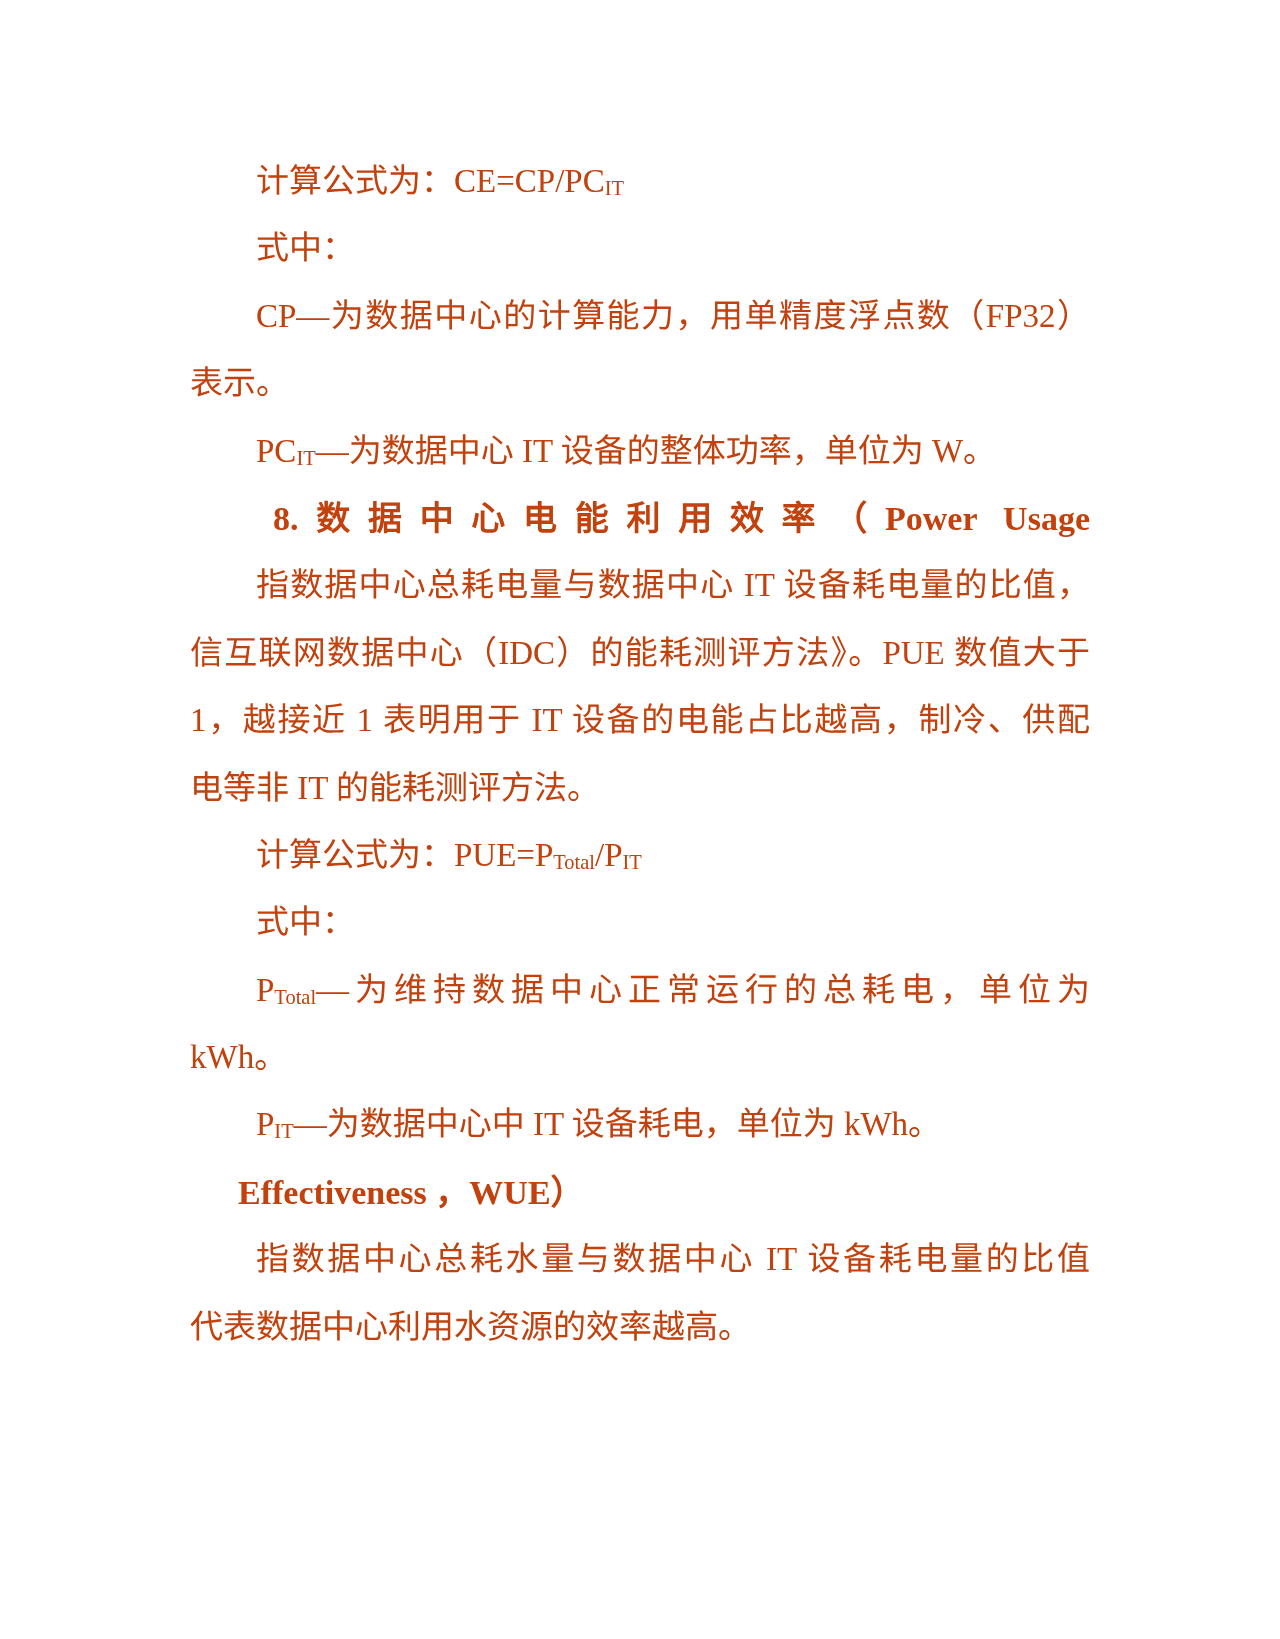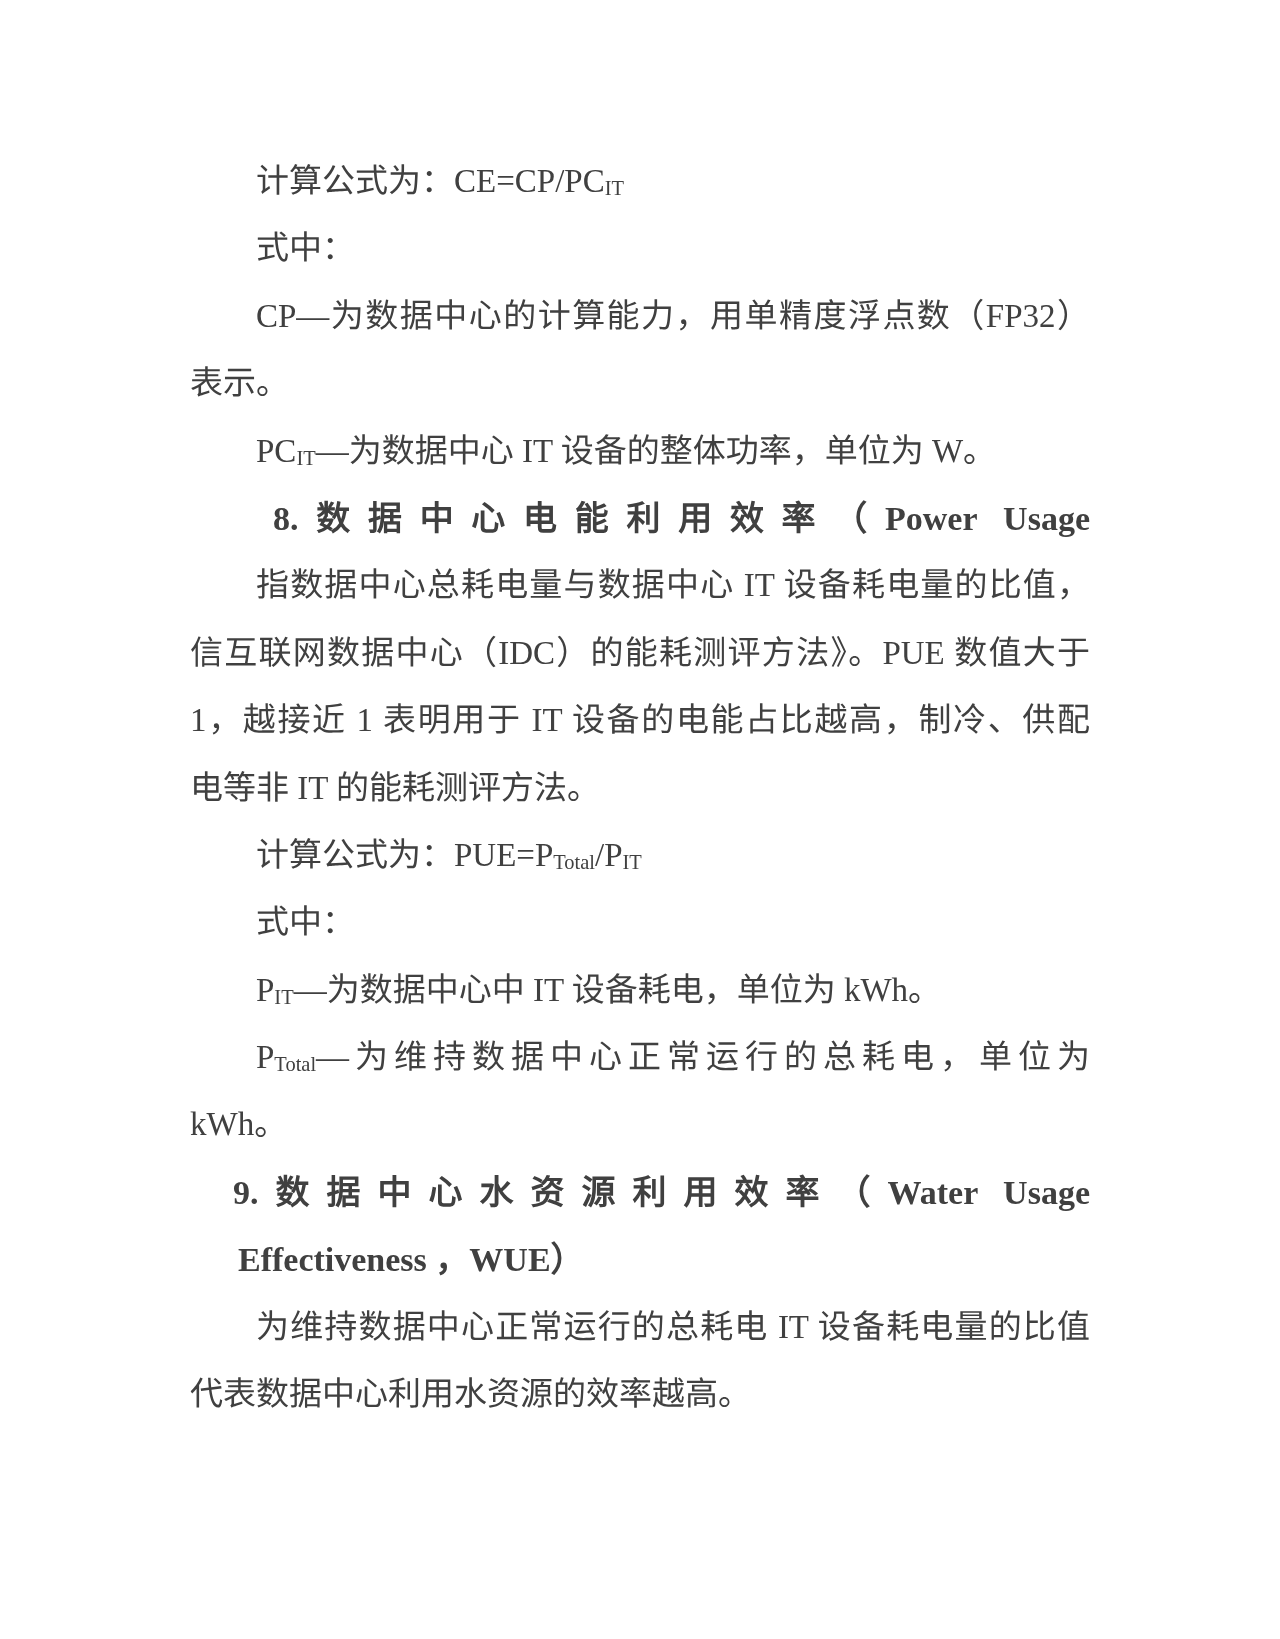--- a/index.html
+++ b/index.html
@@ -7,21 +7,21 @@
     padding: 0;
     background: #ffffff;
   }
   .page {
     position: relative;
     width: 1280px;
     height: 1639px;
     box-sizing: border-box;
     padding: 148px 190px 0 190px;
     background: #ffffff;
-    color: #404040;
+    color: #c2410c;
     font-family: "Liberation Serif", "DejaVu Serif", serif;
     overflow: hidden;
   }
   .doc { width: 900px; }
   .line {
     font-size: 33px;
     line-height: 67.4px;
     height: 67.4px;
     overflow: hidden;
     text-align: left;
@@ -76,28 +76,27 @@
         <div class="line just"><span class="run">1，越接近 1 表明用于 IT 设备的电能占比越高，制冷、供配</span></div>
         <div class="line"><span class="run">电等非 IT 的能耗测评方法。</span></div>
       </div>
       <div class="para body">
         <div class="line first"><span class="run">计算公式为：PUE=P</span><span class="sub">Total</span><span class="run">/P</span><span class="sub">IT</span></div>
       </div>
       <div class="para body">
         <div class="line first"><span class="run">式中：</span></div>
       </div>
       <div class="para body">
-        <div class="line first"><span class="run">P</span><span class="sub">IT</span><span class="run">—为数据中心中 IT 设备耗电，单位为 kWh。</span></div>
-      </div>
-      <div class="para body">
         <div class="line first just"><span class="run">P</span><span class="sub">Total</span><span class="run">—为维持数据中心正常运行的总耗电，单位为</span></div>
         <div class="line"><span class="run">kWh。</span></div>
       </div>
+      <div class="para body">
+        <div class="line first"><span class="run">P</span><span class="sub">IT</span><span class="run">—为数据中心中 IT 设备耗电，单位为 kWh。</span></div>
+      </div>
       <div class="para heading9">
-        <div class="line first just"><span class="run">9.数据中心水资源利用效率（Water Usage</span></div>
         <div class="line"><span class="run">Effectiveness ，WUE）</span></div>
       </div>
       <div class="para body">
-        <div class="line first just"><span class="run">为维持数据中心正常运行的总耗电 IT 设备耗电量的比值</span></div>
+        <div class="line first just"><span class="run">指数据中心总耗水量与数据中心 IT 设备耗电量的比值</span></div>
         <div class="line"><span class="run">代表数据中心利用水资源的效率越高。</span></div>
       </div>
     </div>
 </div>
 
 </body></html>

